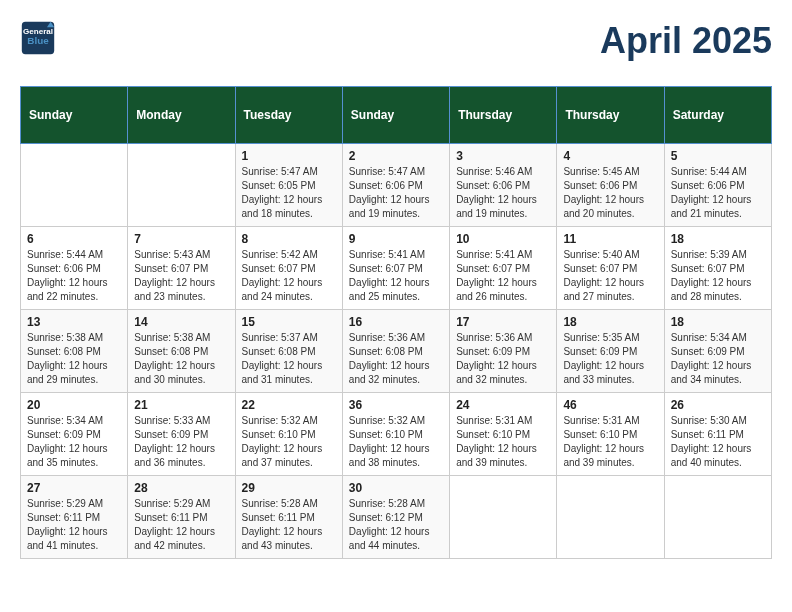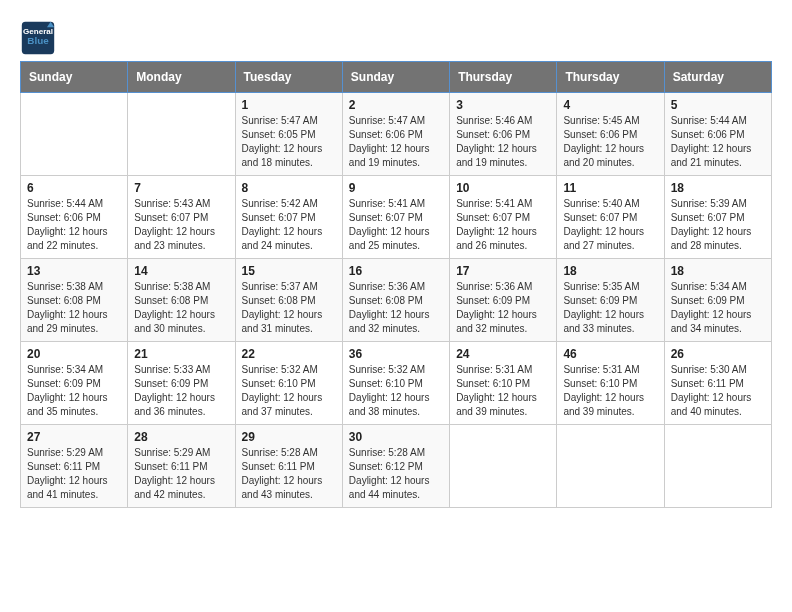--- a/index.html
+++ b/index.html
@@ -7,21 +7,21 @@
       font-family: Arial, sans-serif;
       background: #fff;
       width: 792px;
       min-height: 612px;
       padding: 20px;
     }
     .header-area {
       display: flex;
       justify-content: space-between;
       align-items: flex-start;
-      margin-bottom: 5px;
+      margin-bottom: 24px;
     }
     .logo {
       display: flex;
       align-items: center;
       gap: 4px;
     }
     .logo-icon {
       width: 36px;
       height: 36px;
     }
@@ -36,25 +36,25 @@
     .subtitle {
       font-size: 15px;
       color: #333;
     }
     table {
       width: 100%;
       border-collapse: collapse;
       font-size: 11px;
     }
     thead tr th {
-      background-color: #737373;
+      background-color: #14532d;
       color: #fff;
       font-weight: bold;
       font-size: 12px;
-      padding: 8px 8px;
+      padding: 21px 8px;
       text-align: left;
       border: 1px solid #5590d0;
     }
     tbody tr td {
       border: 1px solid #ccc;
       padding: 5px 6px;
       vertical-align: top;
       height: 80px;
       background: #fff;
       width: 14.28%;
@@ -84,20 +84,21 @@
 <div class="header-area">
   <div class="logo">
     <svg class="logo-icon" viewBox="0 0 40 40">
       <rect x="2" y="2" width="36" height="36" rx="4" fill="#1a3a5c"></rect>
       <text x="20" y="16" text-anchor="middle" font-size="9" font-weight="bold" fill="white" font-family="Arial">General</text>
       <text x="20" y="27" text-anchor="middle" font-size="11" font-weight="bold" fill="#4a90c4" font-family="Arial">Blue</text>
       <polygon points="30,8 38,8 34,2" fill="#4a90c4"></polygon>
     </svg>
   </div>
   <div class="title-area">
+    <div class="main-title">April 2025</div>
   </div>
 </div>
 
 <table>
   <thead>
     <tr>
     <th>Sunday</th>
         <th>Monday</th>
         <th>Tuesday</th>
         <th>Sunday</th>

